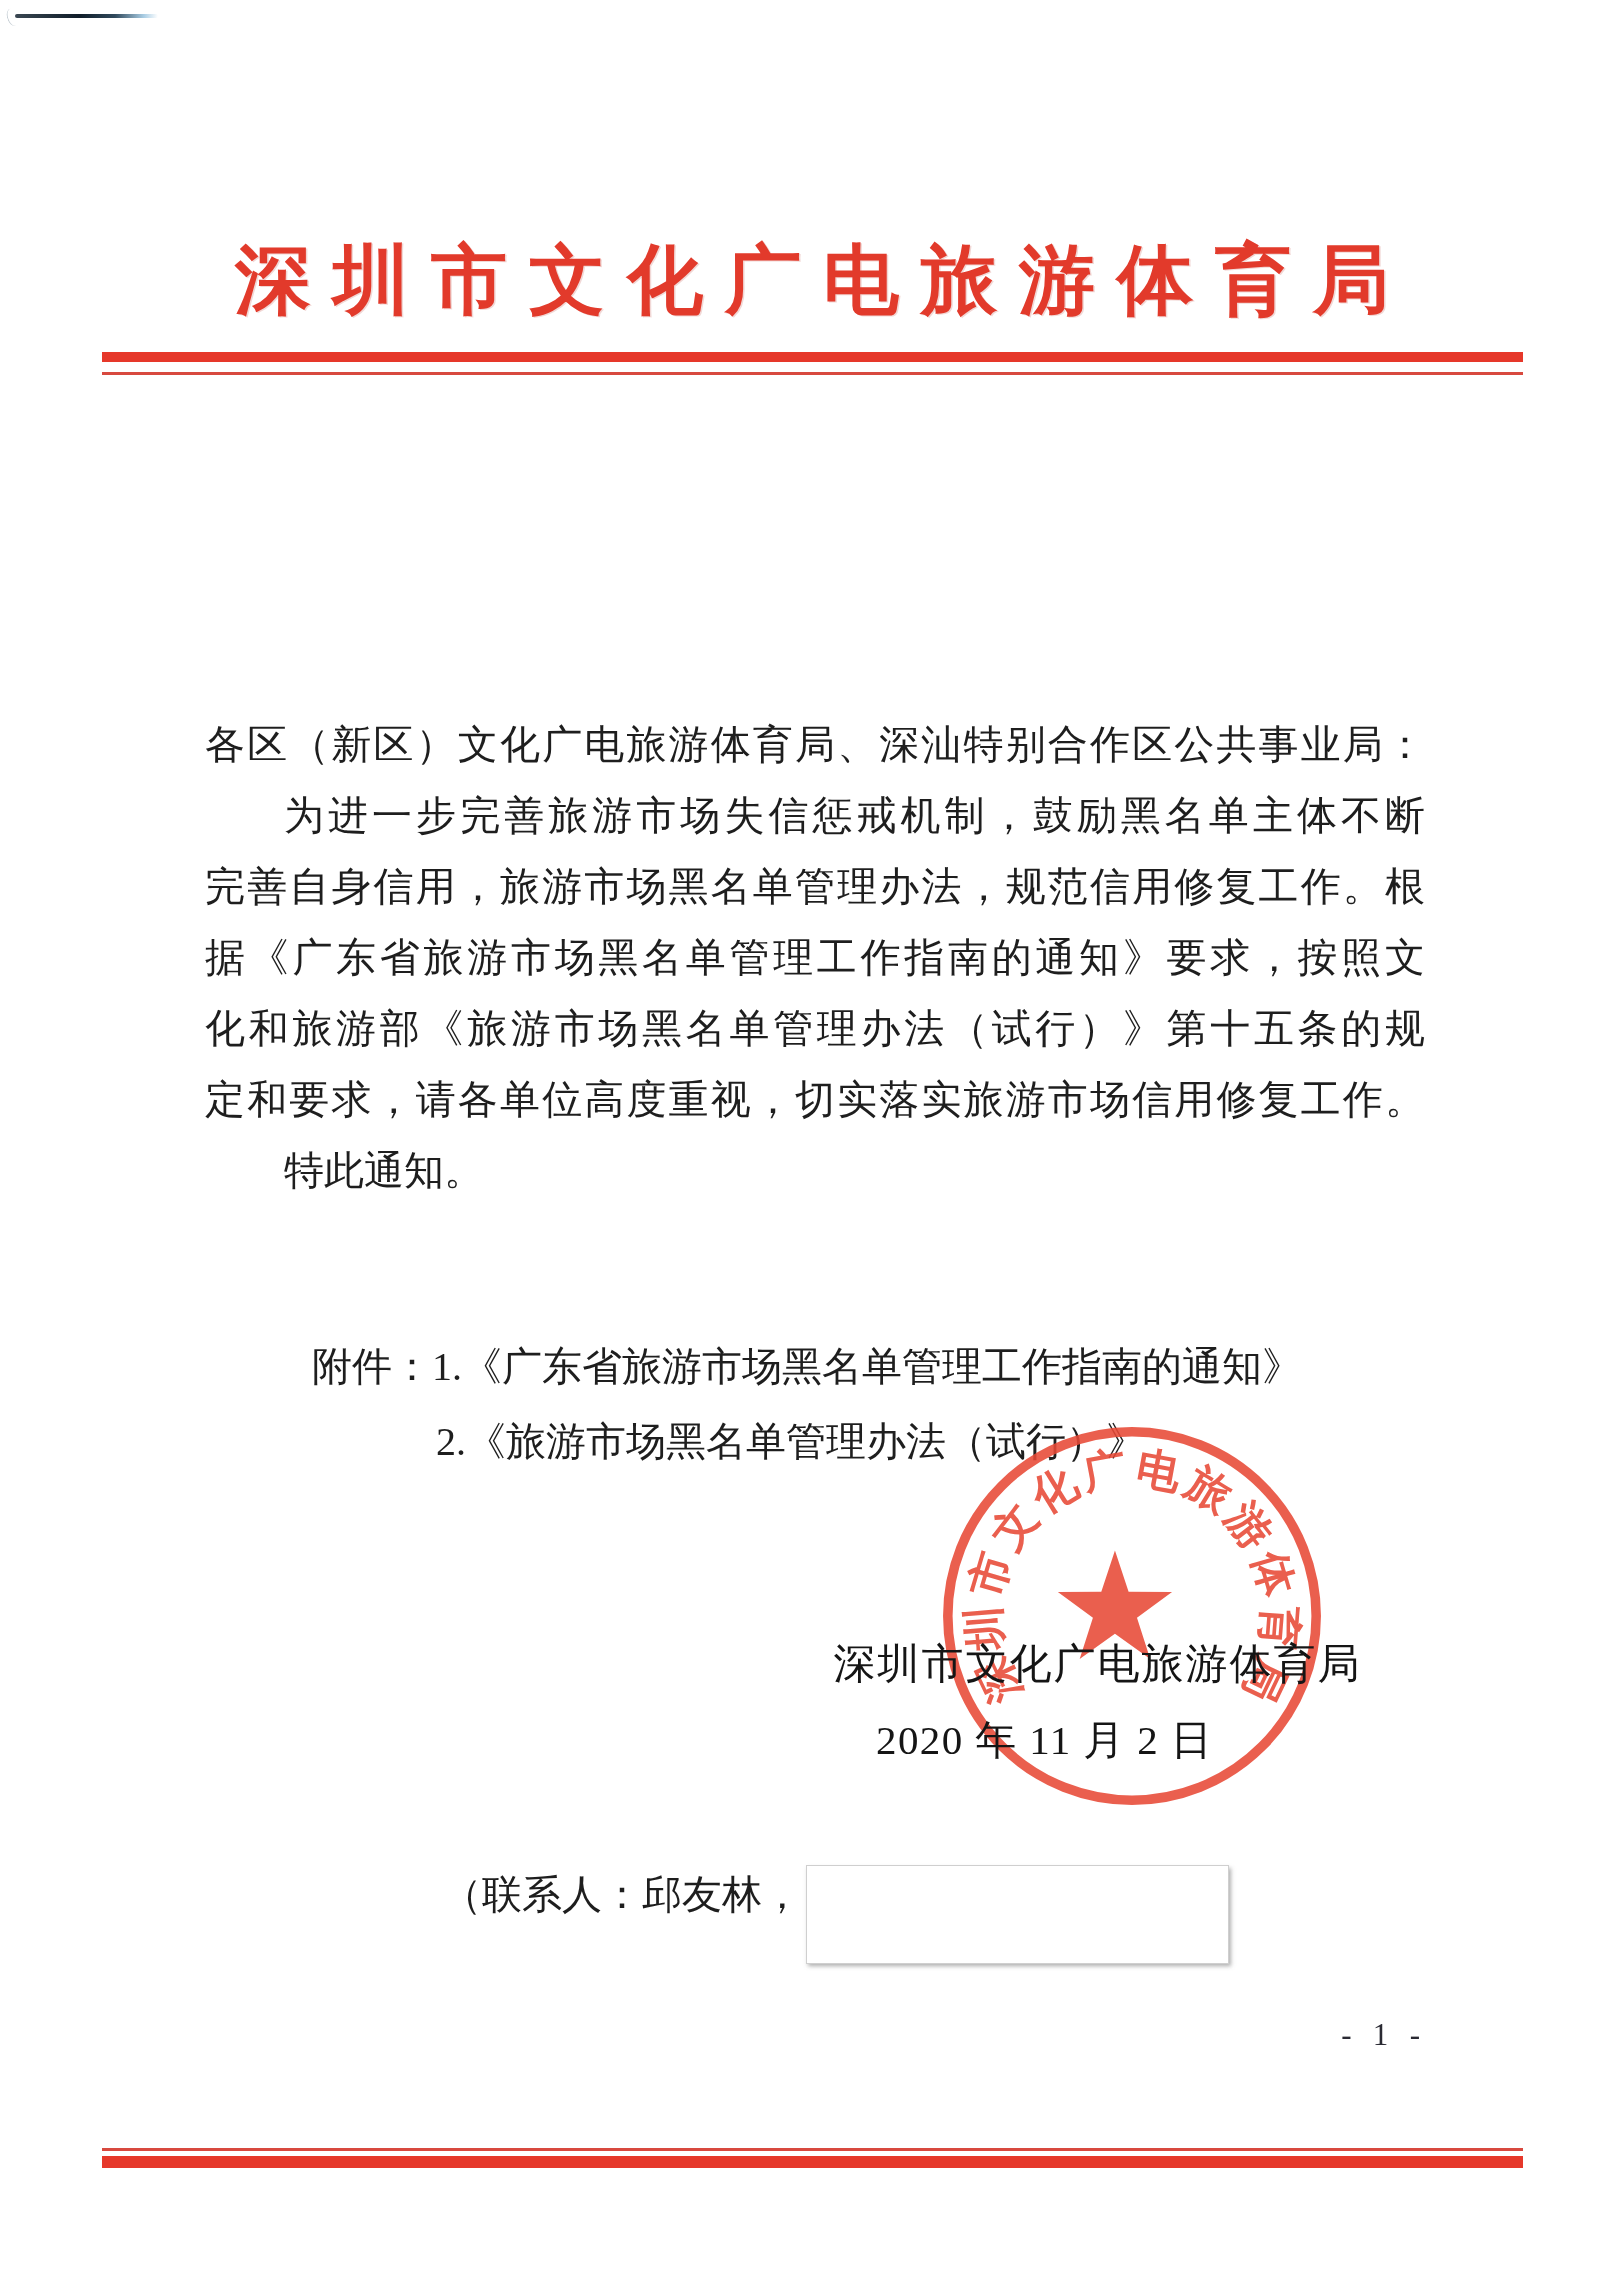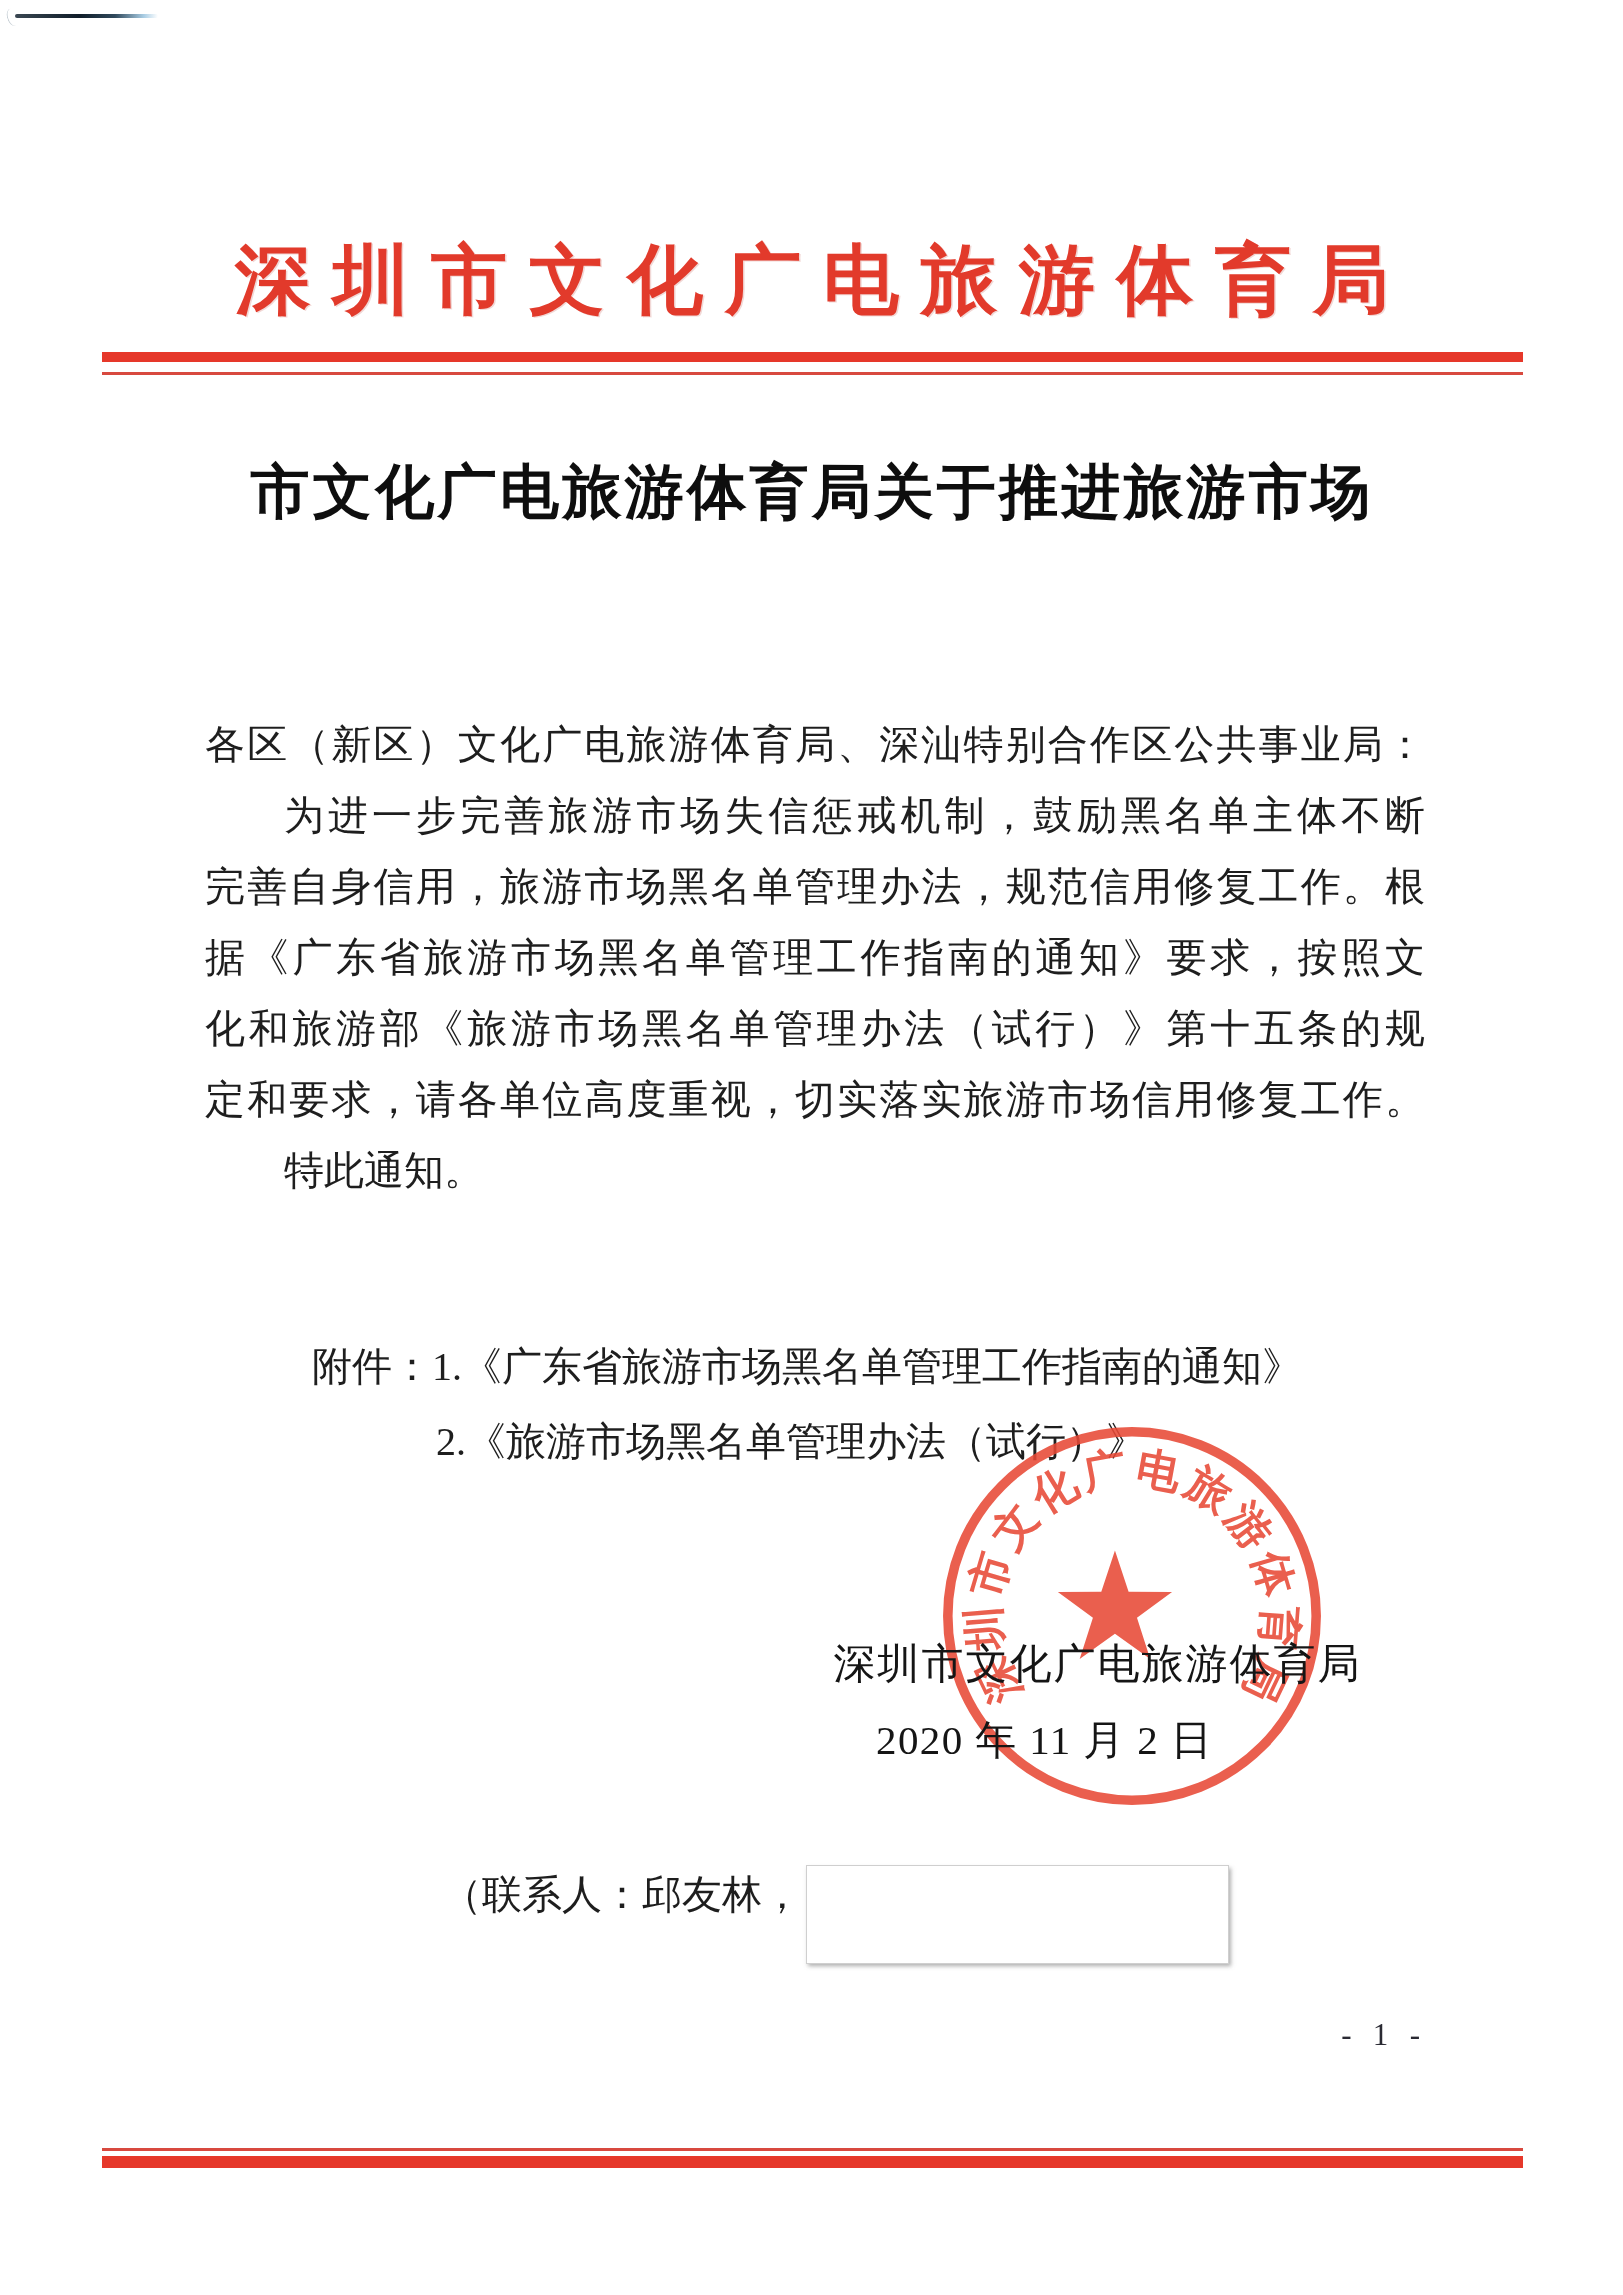--- a/index.html
+++ b/index.html
@@ -110,21 +110,20 @@
 
   <div class="scratch"></div>
   <div class="scratch2"></div>
 
   <div class="letterhead">深圳市文化广电旅游体育局</div>
 
   <div class="rule rule-thick-top"></div>
   <div class="rule rule-thin-top"></div>
 
   <div class="doc-title">
-    <div>市文化广电旅游体育局关于推进旅游市场</div>
   </div>
 
   <div class="body-block">
     <div class="bline fill">各区（新区）文化广电旅游体育局、深汕特别合作区公共事业局：</div>
     <div class="bline fill indent">为进一步完善旅游市场失信惩戒机制，鼓励黑名单主体不断</div>
     <div class="bline fill">完善自身信用，旅游市场黑名单管理办法，规范信用修复工作。根</div>
     <div class="bline fill">据《广东省旅游市场黑名单管理工作指南的通知》要求，按照文</div>
     <div class="bline fill">化和旅游部《旅游市场黑名单管理办法（试行）》第十五条的规</div>
     <div class="bline fill">定和要求，请各单位高度重视，切实落实旅游市场信用修复工作。</div>
     <div class="bline indent">特此通知。</div>

